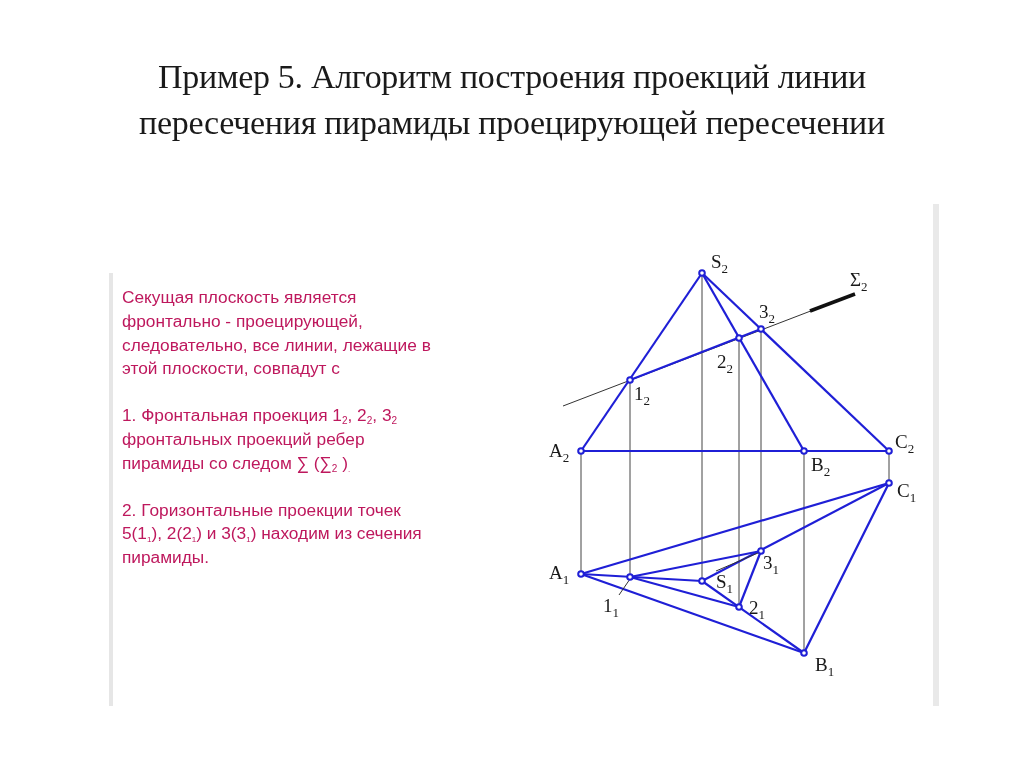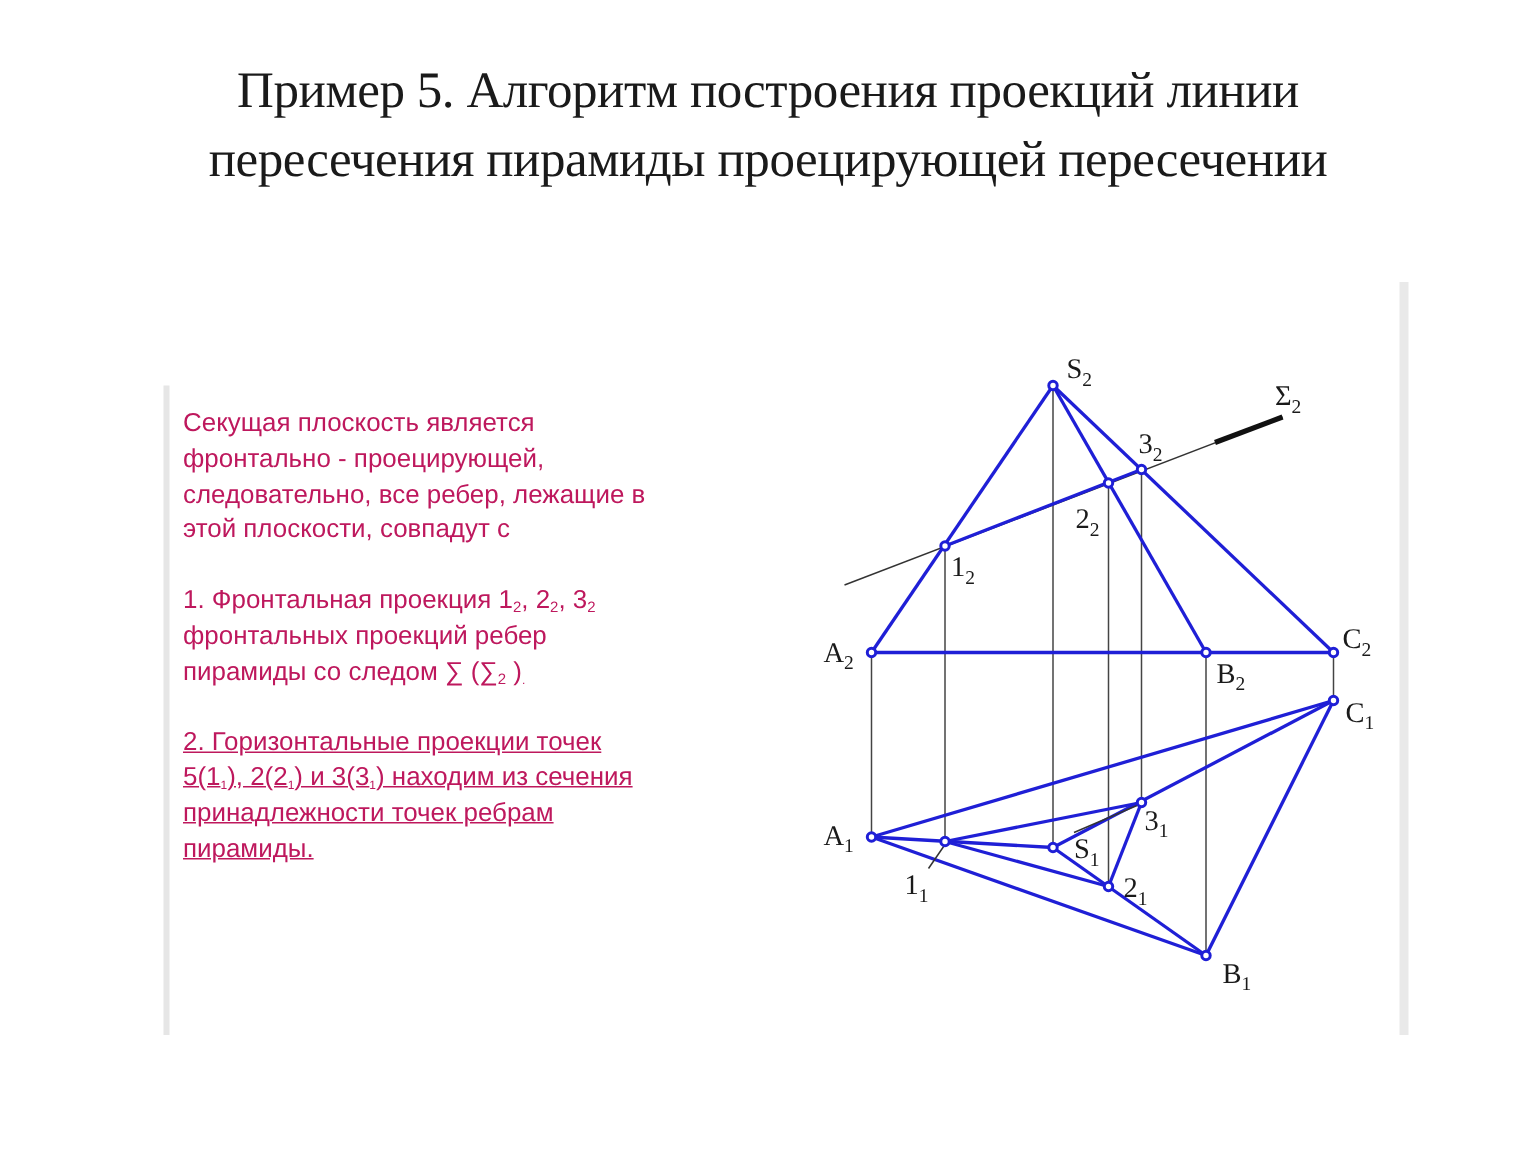--- a/index.html
+++ b/index.html
@@ -3,30 +3,30 @@
 <meta charset="utf-8">
 <style>
   html, body { margin: 0; padding: 0; background: #ffffff; }
   body { width: 1024px; height: 767px; position: relative; overflow: hidden; font-family: "Liberation Sans", sans-serif; }
   .slide-title {
     position: absolute; left: 0; top: 38px; width: 1024px;
     text-align: center; font-family: "Liberation Serif", serif;
     font-size: 34px; line-height: 46px; color: #1a1a1a; letter-spacing: -0.3px;
   }
   .slide-title div { white-space: nowrap; }
-  .figure-frame { position: absolute; left: 0; top: 0; width: 1024px; height: 709px; border-radius: 24px; }
+  .figure-frame { position: absolute; left: 0; top: 16px; width: 1024px; height: 709px; border-radius: 24px; }
   .bar-left { position: absolute; left: 109px; top: 257px; width: 4px; height: 433px; background: #e6e6e6; }
   .bar-right { position: absolute; left: 933px; top: 188px; width: 6px; height: 502px; background: #e9e9e9; }
   .text-block {
     position: absolute; left: 122px; top: 270px; width: 420px;
     font-family: "Liberation Sans", sans-serif; font-size: 17.3px; line-height: 23.8px; color: #be185d;
   }
   .text-block p { margin: 0; white-space: nowrap; }
   .para { margin-bottom: 23px; }
-  .para:last-child { margin-bottom: 16px; text-decoration: underline; }
+  .para:last-child { margin-bottom: 16px; }
   sub { font-size: 10px; vertical-align: -3px; line-height: 0; }
   sub.tiny { font-size: 8px; }
   svg.diagram { position: absolute; left: 0; top: 0; }
   .lbl { font-family: "Liberation Serif", serif; font-size: 19px; fill: #1a1a1a; }
   .lbl .s { font-size: 13px; }
 </style>
 </head>
 <body>
 
 <div class="figure-frame">
@@ -36,32 +36,31 @@
     <div>пересечения пирамиды проецирующей пересечении</div>
   </div>
 
   <div class="bar-left"></div>
   <div class="bar-right"></div>
 
   <div class="text-block">
     <div class="para">
       <p>Секущая плоскость является</p>
       <p>фронтально - проецирующей,</p>
-      <p>следовательно, все ребер, лежащие в</p>
+      <p>следовательно, все линии, лежащие в</p>
       <p>этой плоскости, совпадут с</p>
     </div>
     <div class="para">
       <p><span>1. Фронтальная проекция 1</span><sub>2</sub><span>, 2</span><sub>2</sub><span>, 3</span><sub>2</sub></p>
       <p>фронтальных проекций ребер</p>
       <p><span>пирамиды со следом  ∑ (∑</span><sub>2</sub><span> )</span><sub class="tiny">.</sub></p>
     </div>
     <div class="para">
       <p>2. Горизонтальные проекции точек</p>
       <p><span>5(1</span><sub class="tiny">1</sub><span>), 2(2</span><sub class="tiny">1</sub><span>) и 3(3</span><sub class="tiny">1</sub><span>) находим из сечения</span></p>
-      <p>принадлежности точек ребрам</p>
       <p>пирамиды.</p>
     </div>
   </div>
 
   <svg class="diagram" width="1024" height="767" viewBox="0 0 1024 767">
 
     <g stroke="#444" stroke-width="1">
       <line x1="581" y1="435" x2="581" y2="558"></line>
       <line x1="630" y1="364" x2="630" y2="561"></line>
       <line x1="702" y1="257" x2="702" y2="565"></line>

